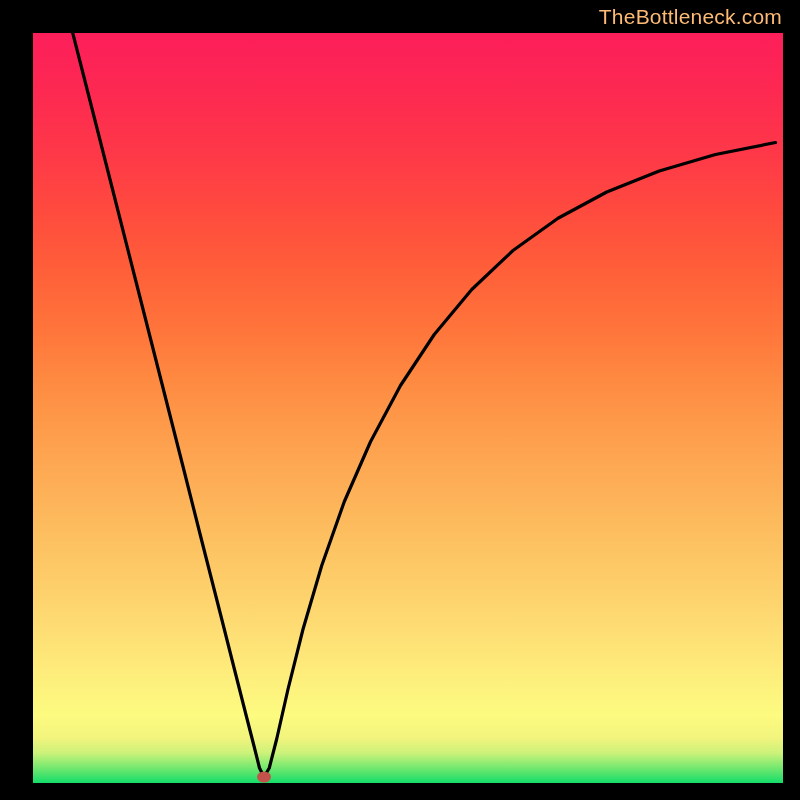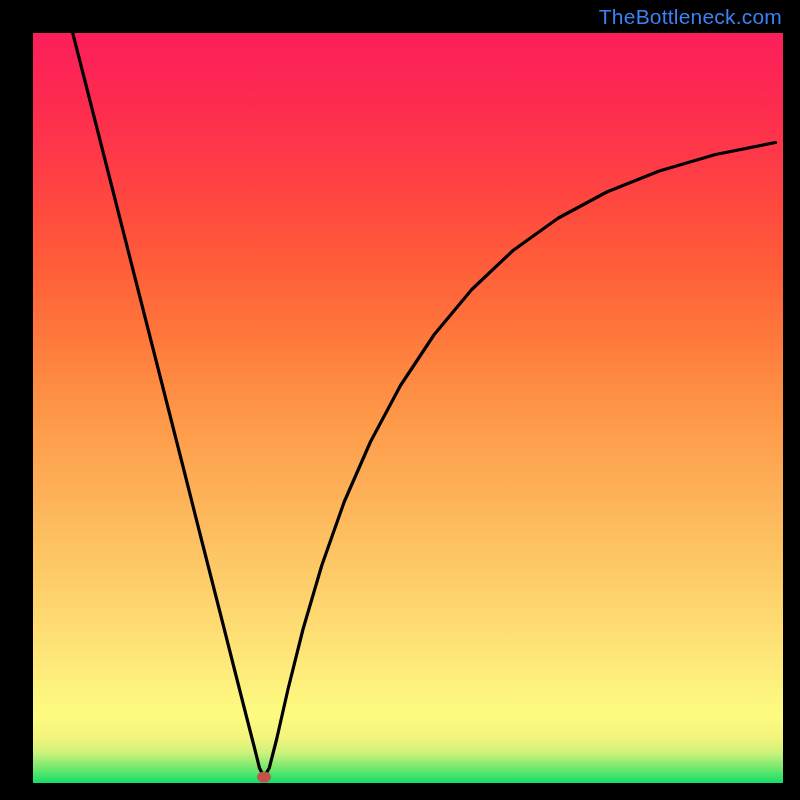--- a/index.html
+++ b/index.html
@@ -55,21 +55,21 @@
     position: absolute;
     inset: 0;
     width: 100%;
     height: 100%;
     display: block;
   }
   .watermark {
     position: absolute;
     top: 5px;
     right: 18px;
-    color: #3b82f6;
+    color: #fdba74;
     font-size: 21px;
     font-weight: 400;
     letter-spacing: 0.2px;
     user-select: none;
   }
 </style>
 </head>
 <body>
 <div class="frame">
 

